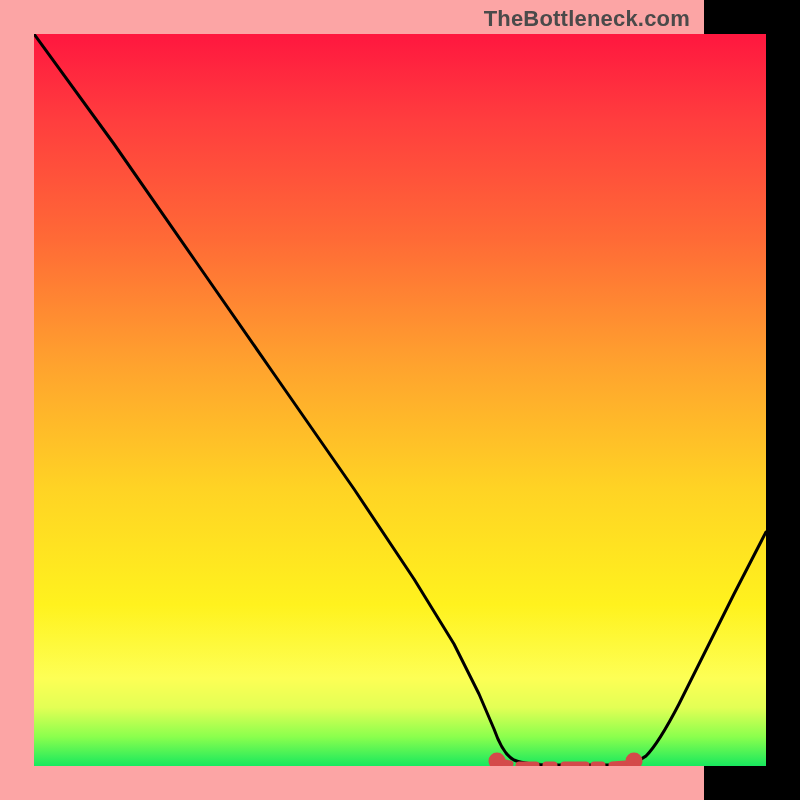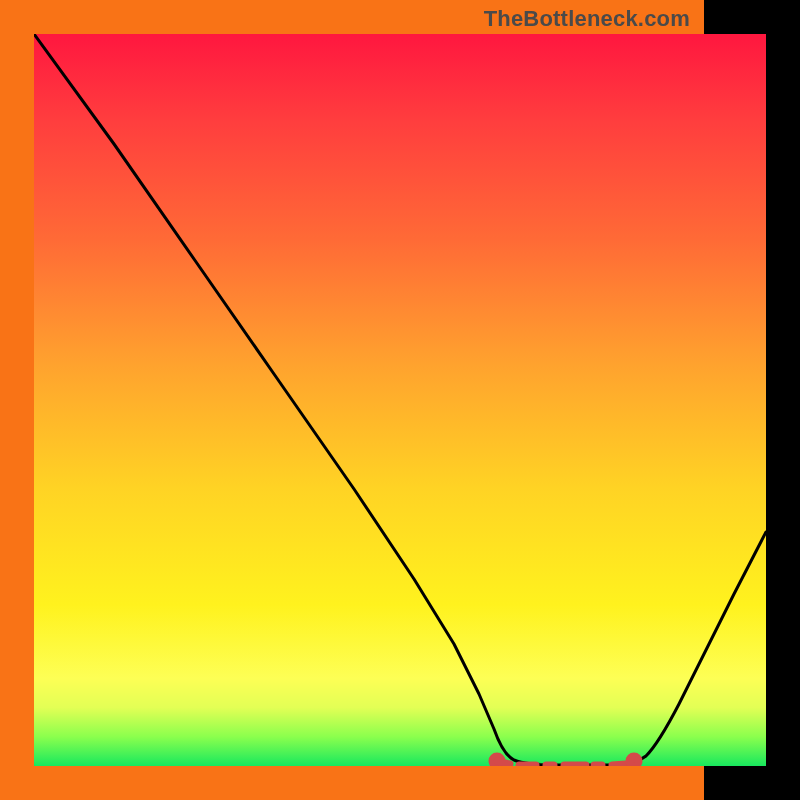--- a/index.html
+++ b/index.html
@@ -8,21 +8,21 @@
     width: 800px;
     height: 800px;
     background: #000;
     font-family: Arial, Helvetica, sans-serif;
     overflow: hidden;
   }
   .outer {
     width: 704px;
     height: 800px;
     position: relative;
-    background: #f97316;
+    background: #fca5a5;
   }
   .brand {
     position: absolute;
     top: 6px;
     right: 14px;
     color: #4a4a4a;
     font-size: 22px;
     font-weight: 600;
     letter-spacing: 0.2px;
     z-index: 4;

